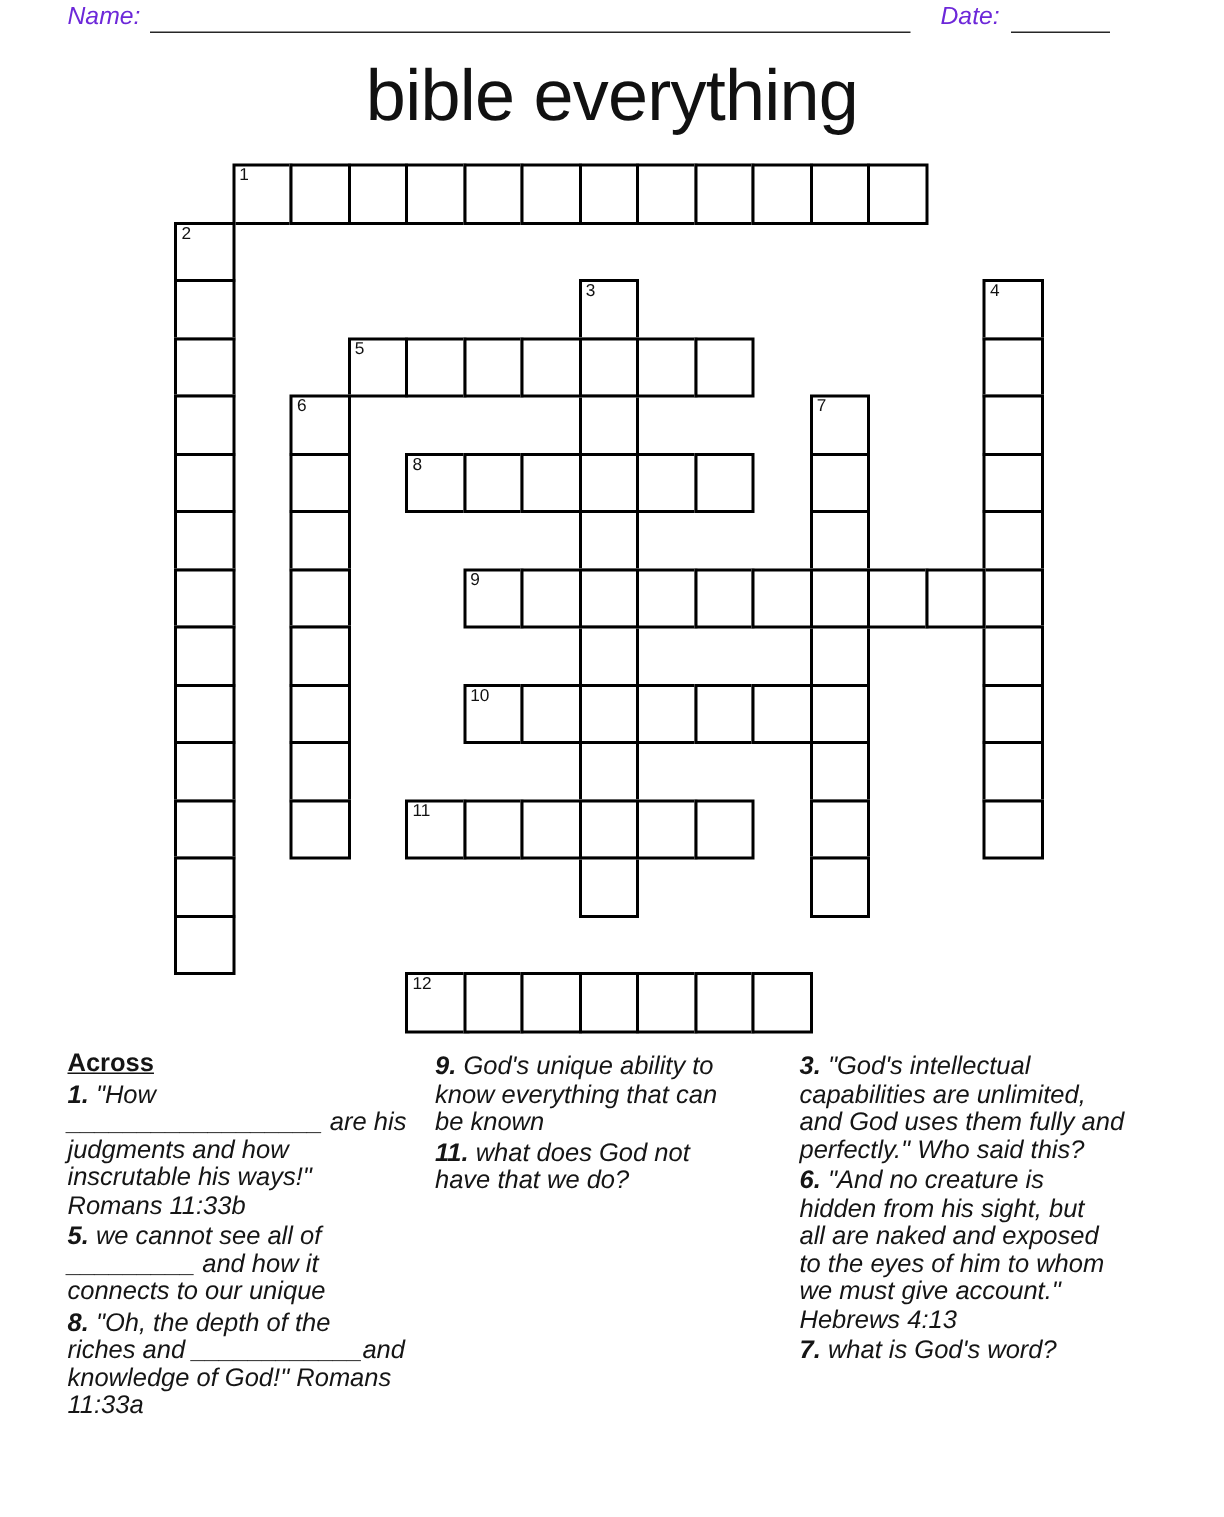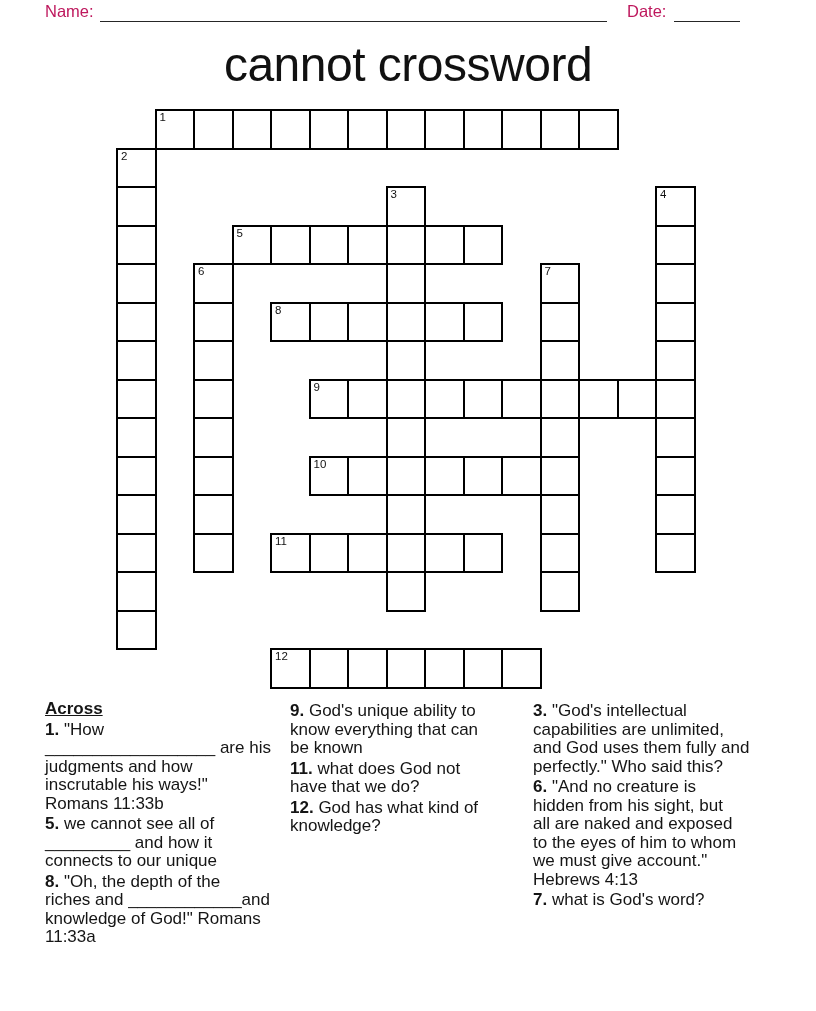--- a/index.html
+++ b/index.html
@@ -1,20 +1,20 @@
 <!DOCTYPE html>
 <html><head>
 <meta charset="utf-8">
 <style>
   html,body{margin:0;padding:0;background:#ffffff;}
   body{width:816px;height:1011px;font-family:"Liberation Sans",sans-serif;color:#141414;}
   .page{position:relative;width:816px;height:1011px;background:#fff;overflow:hidden;}
 
   
-  .hdr-label{position:absolute;font-size:16.5px;color:#be185d;}
+  .hdr-label{position:absolute;font-size:16.5px;color:#6d28d9;font-style:italic;}
   .name-label{left:45px;top:2px;}
   .date-label{left:627px;top:2px;}
   .rule{position:absolute;height:0;border-bottom:1.8px solid #262626;}
   .name-rule{left:100px;top:21px;width:507px;}
   .date-rule{left:674px;top:21px;width:66px;}
 
   
   .title{position:absolute;top:37px;left:0;width:816px;margin:0;text-align:center;
          font-size:48px;font-weight:normal;letter-spacing:-0.5px;color:#111;}
 
@@ -23,36 +23,36 @@
   .cell{position:absolute;box-sizing:border-box;border:2px solid #000;background:#fff;}
   .cellnum{position:absolute;top:0px;left:3px;font-size:11.5px;line-height:13px;color:#111;}
 
   
   .clue-col{position:absolute;top:700px;font-size:17px;line-height:18.5px;color:#151515;}
   #cluecol-0{left:45px;width:235px;}
   #cluecol-1{left:290px;width:238px;}
   #cluecol-2{left:533px;width:242px;}
   .clue-header{font-weight:bold;text-decoration:underline;margin:0 0 2px 0;}
   .clue-col .clue-header:not(:first-child){margin-top:5px;}
-  .clue{margin-top:2px;}
+  .clue{margin-top:2px;font-style:italic;}
   .cnum{font-weight:bold;}
   .ctext{white-space:pre-line;}
 </style>
 </head>
 <body>
 
 <div class="page">
 
   <span class="hdr-label name-label">Name:</span>
   <div class="rule name-rule"></div>
 
   <span class="hdr-label date-label">Date:</span>
   <div class="rule date-rule"></div>
 
-  <h1 class="title">cannot crossword</h1>
+  <h1 class="title">bible everything</h1>
 
   <div id="grid">
       <div class="cell" style="left: 37.5px; top: -1px; width: 40.5px; height: 40.5px;">
         <span class="cellnum">1</span>
       </div>
       <div class="cell" style="left: 76px; top: -1px; width: 40.5px; height: 40.5px;"></div>
       <div class="cell" style="left: 114.5px; top: -1px; width: 40.5px; height: 40.5px;"></div>
       <div class="cell" style="left: 153px; top: -1px; width: 40.5px; height: 40.5px;"></div>
       <div class="cell" style="left: 191.5px; top: -1px; width: 40.5px; height: 40.5px;"></div>
       <div class="cell" style="left: 230px; top: -1px; width: 40.5px; height: 40.5px;"></div>
@@ -186,22 +186,20 @@
 riches and ____________and
 knowledge of God!" Romans
 11:33a</span></div>
     </div>
   <div class="clue-col" id="cluecol-1">
       <div class="clue"><span class="cnum">9.</span> <span class="ctext">God's unique ability to
 know everything that can
 be known</span></div>
       <div class="clue"><span class="cnum">11.</span> <span class="ctext">what does God not
 have that we do?</span></div>
-      <div class="clue"><span class="cnum">12.</span> <span class="ctext">God has what kind of
-knowledge?</span></div>
     </div>
   <div class="clue-col" id="cluecol-2">
       <div class="clue"><span class="cnum">3.</span> <span class="ctext">"God's intellectual
 capabilities are unlimited,
 and God uses them fully and
 perfectly." Who said this?</span></div>
       <div class="clue"><span class="cnum">6.</span> <span class="ctext">"And no creature is
 hidden from his sight, but
 all are naked and exposed
 to the eyes of him to whom

